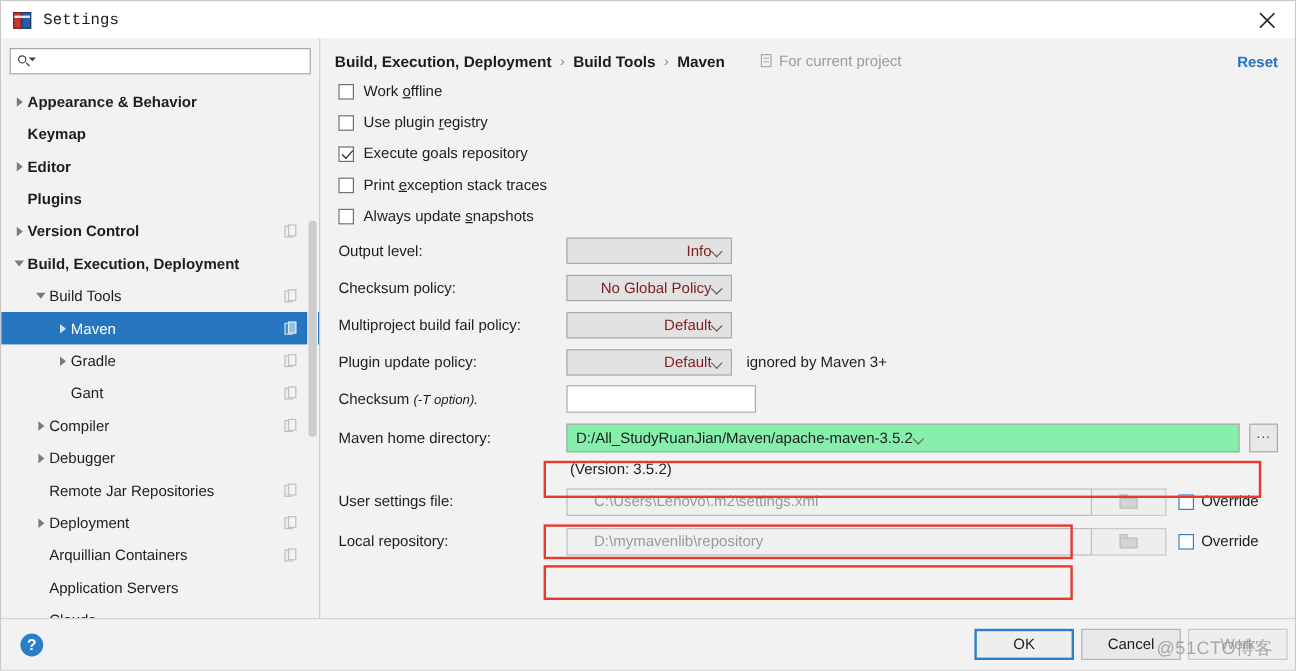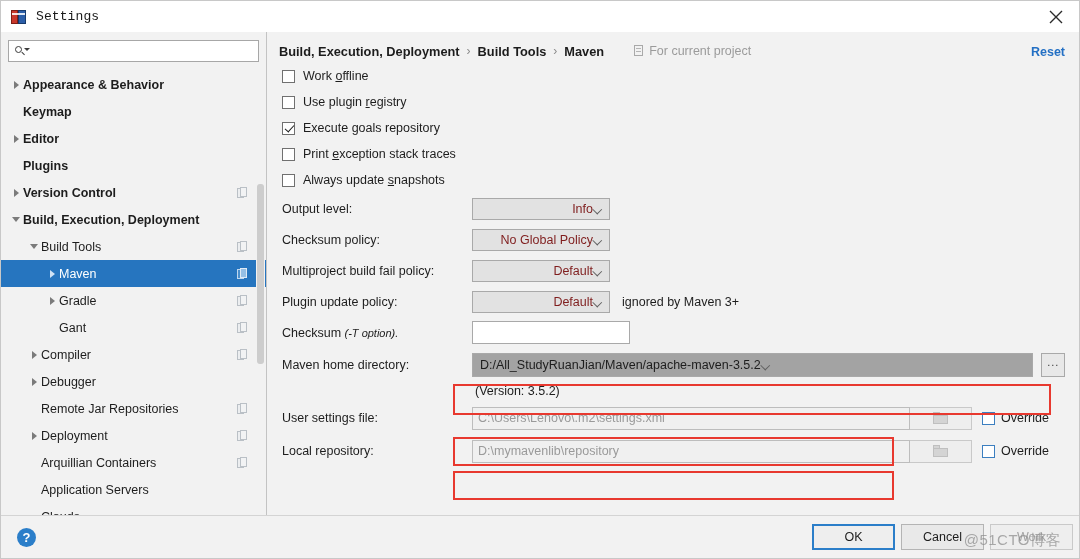--- a/index.html
+++ b/index.html
@@ -317,21 +317,21 @@
     font-size: 12.5px;
     padding: 0 5px;
     font-family: "Liberation Sans", sans-serif;
     outline: none;
   }
 
   
   .wide-combo {
     width: 572px;
     height: 24px;
-    background: #a3a3a3;
+    background: #86efac;
     border: 1px solid #a9a9a9;
     display: flex;
     align-items: center;
     padding: 0 4px 0 7px;
     font-size: 12.5px;
     color: #1d1d1d;
     cursor: default;
   }
   .browse-dots {
     width: 24px; height: 24px;
@@ -347,21 +347,21 @@
     padding-bottom: 5px;
   }
 
   .disabled-field {
     width: 438px;
     height: 23px;
     background: #f0f0f0;
     border: 1px solid #bdbdbd;
     display: flex;
     align-items: center;
-    padding: 0 5px;
+    padding: 0 22px;
     font-size: 12.5px;
     color: #9a9a9a;
   }
   .folder-btn {
     width: 62px; height: 23px;
     background: #eeeeee;
     border: 1px solid #c9c9c9;
     border-left: 0;
     display: flex; align-items: center; justify-content: center;
     cursor: default;

